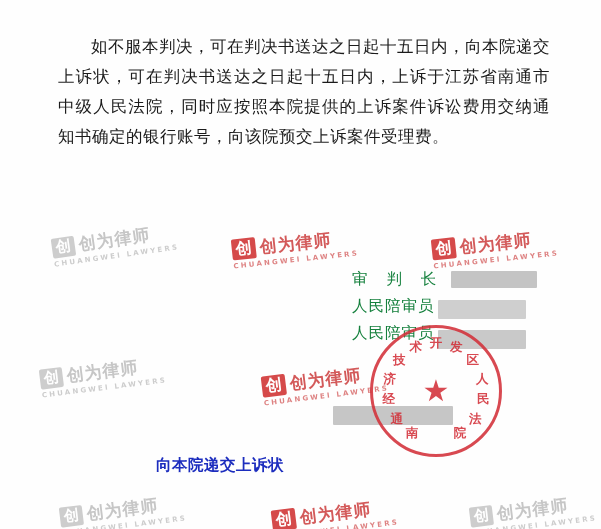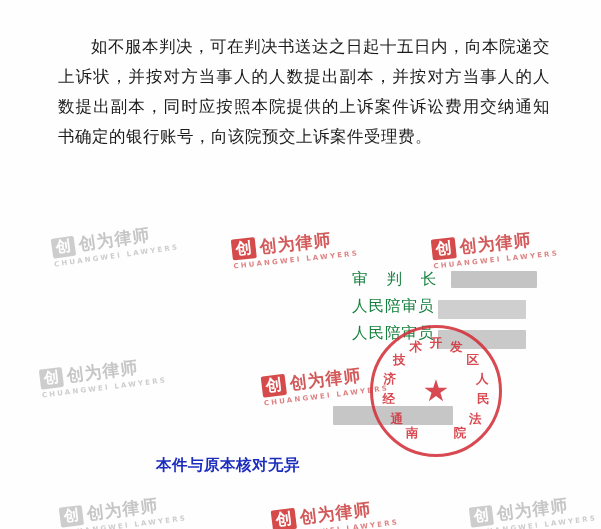--- a/index.html
+++ b/index.html
@@ -221,21 +221,21 @@
   .wm6 { left: 60px;  top: 498px; transform: rotate(-7deg); }
   .wm7 { left: 272px; top: 502px; transform: rotate(-7deg); }
   .wm8 { left: 470px; top: 498px; transform: rotate(-7deg); }
 </style>
 </head>
 <body>
 
 <div class="page">
 
   <div class="doc-body">
-    <p>如不服本判决，可在判决书送达之日起十五日内，向本院递交上诉状，并按对方当事人的人数提出副本，并按对方当事人的人数提出副本，同时应按照本院提供的上诉案件诉讼费用交纳通知书确定的银行账号，向该院预交上诉案件受理费。</p>
+    <p>如不服本判决，可在判决书送达之日起十五日内，向本院递交上诉状，可在判决书送达之日起十五日内，上诉于江苏省南通市中级人民法院，同时应按照本院提供的上诉案件诉讼费用交纳通知书确定的银行账号，向该院预交上诉案件受理费。</p>
   </div>
 
   <div class="sig-block">
     <div class="sig-row">
       <span class="sig-label spaced">审 判 长</span>
       <span class="redact r1"></span>
     </div>
     <div class="sig-row">
       <span class="sig-label">人民陪审员</span>
     </div>
@@ -262,21 +262,21 @@
         <span style="transform: rotate(25deg) translate(0,-48px) rotate(-25deg);">发</span>
         <span style="transform: rotate(50deg) translate(0,-48px) rotate(-50deg);">区</span>
         <span style="transform: rotate(75deg) translate(0,-48px) rotate(-75deg);">人</span>
         <span style="transform: rotate(100deg) translate(0,-48px) rotate(-100deg);">民</span>
         <span style="transform: rotate(125deg) translate(0,-48px) rotate(-125deg);">法</span>
         <span style="transform: rotate(150deg) translate(0,-48px) rotate(-150deg);">院</span>
       </div>
     </div>
   </div>
 
-  <div class="cert-text">本件与原本核对无异</div>
+  <div class="cert-text">向本院递交上诉状</div>
 
 
   <div class="wm wm-gray wm1">
     <span class="wm-logo-gray">创</span><span class="wm-cn">创为律师</span>
     <span class="wm-en">CHUANGWEI LAWYERS</span>
   </div>
 
   <div class="wm wm-red wm2">
     <span class="wm-red-logo">创</span><span class="wm-cn">创为律师</span>
     <span class="wm-en">CHUANGWEI LAWYERS</span>

